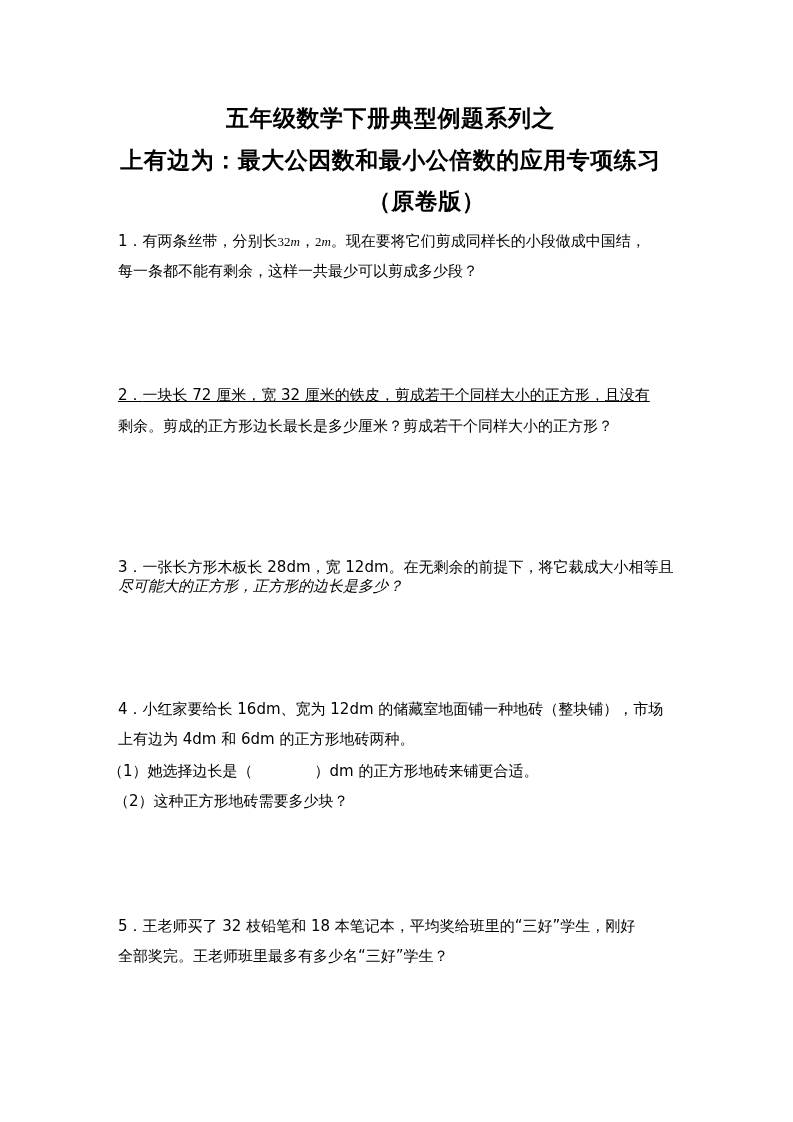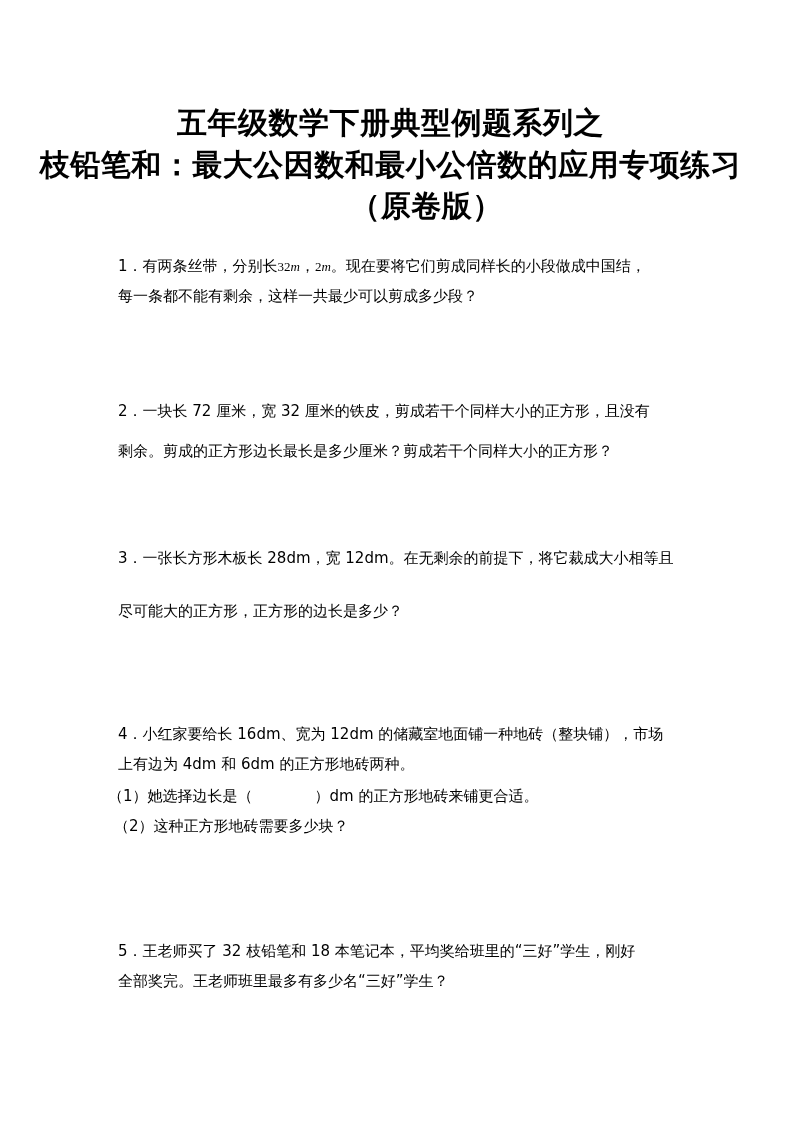--- a/index.html
+++ b/index.html
@@ -3,59 +3,58 @@
 <meta charset="utf-8">
 <style>
   html, body { margin: 0; padding: 0; background: #ffffff; }
   body {
     width: 793px; height: 1122px; position: relative; overflow: hidden;
     font-family: "DejaVu Sans", "Liberation Sans", sans-serif;
     color: #000;
   }
   .title {
     position: absolute; left: 0; width: 781px; text-align: center;
-    font-weight: bold; font-size: 30px; letter-spacing: 0.5px;
+    font-weight: bold; font-size: 23px; letter-spacing: 0.5px;
     font-family: "DejaVu Sans", sans-serif;
   }
   .t1 { top: 103px; }
   .t2 { top: 145px; }
   .t3 { top: 186px; margin-left: 36px; }
   .line {
     position: absolute; left: 118px; width: 570px;
-    font-size: 15px; line-height: 20px; white-space: nowrap;
+    font-size: 15px; line-height: 27px; white-space: nowrap;
     font-family: "DejaVu Sans", sans-serif;
-    margin-top: 28px;
   }
   .math { font-family: "Liberation Serif", "DejaVu Serif", serif; font-size: 13px; }
   .math i { font-style: italic; }
   .blank { display: inline-block; width: 62px; }
 </style>
 </head>
 <body>
 
 <div>
 
   <div class="title t1">五年级数学下册典型例题系列之</div>
-  <div class="title t2">枝铅笔和：最大公因数和最小公倍数的应用专项练习</div>
+  <div class="title t2">上有边为：最大公因数和最小公倍数的应用专项练习</div>
   <div class="title t3">（原卷版）</div>
 
   <div class="line" style="top:228px;">
     <span>1．</span><span>有两条丝带，分别长</span><span class="math"><span>32</span><i>m</i></span><span>，</span><span class="math"><span>2</span><i>m</i></span><span>。现在要将它们剪成同样长的小段做成中国结，</span>
   </div>
   <div class="line" style="top:258px;">每一条都不能有剩余，这样一共最少可以剪成多少段？</div>
 
-  <div class="line" style="top:373px;">
+  <div class="line" style="top:382px;text-decoration:underline;">
     <span>2．</span><span>一块长 72 厘米，宽 32 厘米的铁皮，剪成若干个同样大小的正方形，且没有</span>
   </div>
   <div class="line" style="top:413px;">剩余。剪成的正方形边长最长是多少厘米？剪成若干个同样大小的正方形？</div>
 
-  <div class="line" style="top:520px;">
+  <div class="line" style="top:554px;">
     <span>3．</span><span>一张长方形木板长 28dm，宽 12dm。在无剩余的前提下，将它裁成大小相等且</span>
   </div>
-  <div class="line" style="top:573px;">尽可能大的正方形，正方形的边长是多少？</div>
+  <div class="line" style="top:573px;font-style:italic;">尽可能大的正方形，正方形的边长是多少？</div>
 
   <div class="line" style="top:696px;">
     <span>4．</span><span>小红家要给长 16dm、宽为 12dm 的储藏室地面铺一种地砖（整块铺），市场</span>
   </div>
   <div class="line" style="top:726px;">上有边为 4dm 和 6dm 的正方形地砖两种。</div>
   <div class="line" style="top:758px; left:108px;">
     <span>（1）她选择边长是（</span><span class="blank"></span><span>）dm 的正方形地砖来铺更合适。</span>
   </div>
   <div class="line" style="top:788px; left:114px;">（2）这种正方形地砖需要多少块？</div>
 

